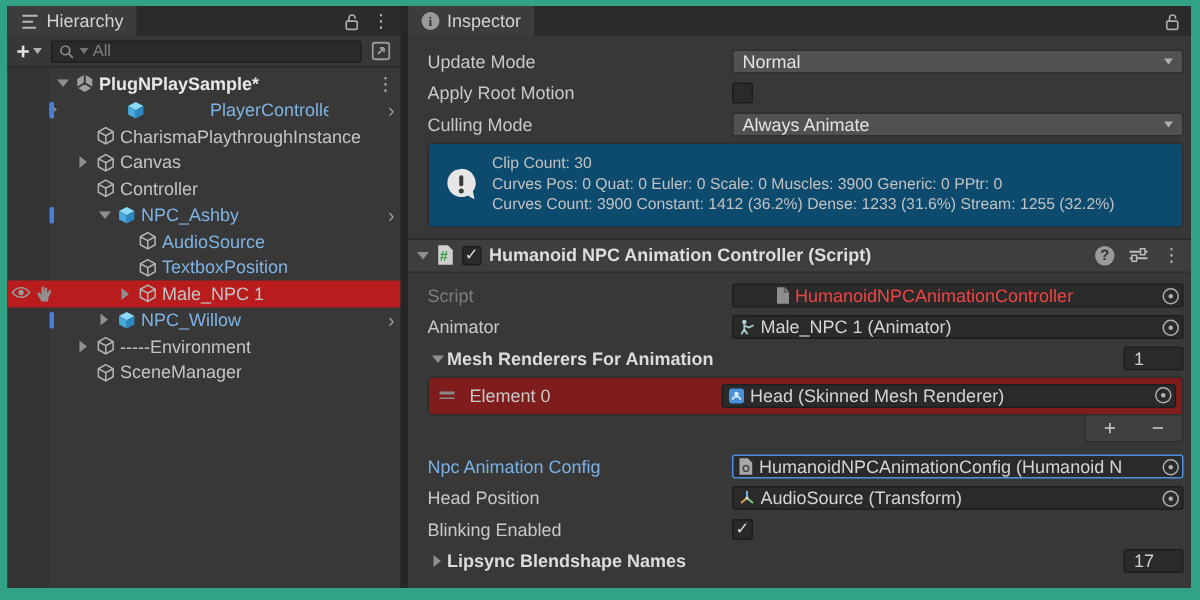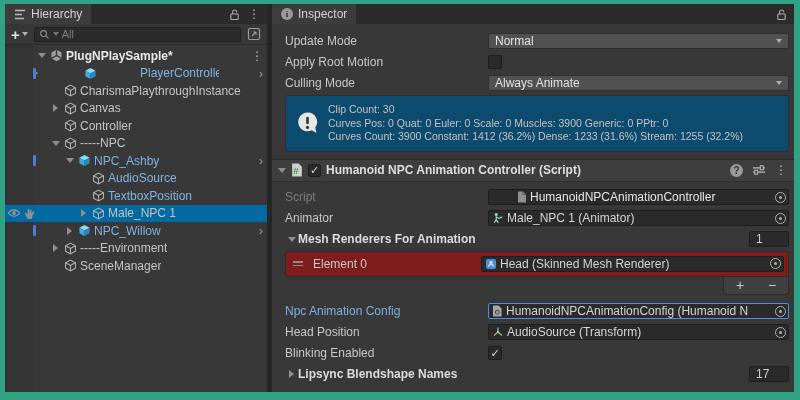--- a/index.html
+++ b/index.html
@@ -17,21 +17,21 @@
   
   .hierarchy { width:262px; flex-shrink:0; display:flex; flex-direction:column; background:#383838; }
   .h-toolbar { height:21px; background:#373737; border-bottom:1px solid #2a2a2a; display:flex; align-items:center; padding:0 6px; gap:6px; flex-shrink:0; }
   .plus-btn { color:#e0e0e0; font-size:15px; font-weight:bold; display:flex; align-items:center; gap:2px; line-height:1; }
   .caret-down { width:0; height:0; border-left:3.5px solid transparent; border-right:3.5px solid transparent; border-top:4px solid #b0b0b0; display:inline-block; }
   .search-box { flex:1; height:15px; background:#2b2b2b; border:1px solid #1f1f1f; border-radius:2px; display:flex; align-items:center; padding:0 4px; gap:3px; }
   .search-text { color:#7f7f7f; font-size:11px; }
   .tree { flex:1; position:relative; overflow:hidden; padding-top:2px; }
   .tree-gutter { position:absolute; left:0; top:0; bottom:0; width:28px; background:#333333; }
   .tree-row { position:relative; height:17.5px; display:flex; align-items:center; font-size:12px; color:#c4c4c4; padding-right:4px; }
-  .tree-row.selected { background:#0369a1; }
+  .tree-row.selected { background:#b91c1c; }
   .tree-row .arrow { width:13px; flex-shrink:0; display:flex; align-items:center; justify-content:center; }
   .arrow-open { width:0; height:0; border-left:4px solid transparent; border-right:4px solid transparent; border-top:5px solid #8f8f8f; }
   .arrow-closed { width:0; height:0; border-top:4px solid transparent; border-bottom:4px solid transparent; border-left:5px solid #8f8f8f; }
   .tree-row .row-icon { width:16px; flex-shrink:0; display:flex; align-items:center; justify-content:center; }
   .tree-row .row-label { margin-left:2px; white-space:nowrap; overflow:hidden; }
   .tree-row.scene-row .row-label { color:#e8e8e8; font-weight:bold; }
   .tree-row.prefab-row .row-label, .tree-row.bluechild-row .row-label { color:#7fb3e3; }
   .blue-bar { position:absolute; left:28px; top:3px; width:3px; height:11px; background:#4a7fd6; border-radius:1px; }
   .nav-chevron { margin-left:auto; color:#9a9a9a; font-size:13px; line-height:1; }
   .gutter-icons { position:absolute; left:2px; top:2px; display:flex; gap:2px; }
@@ -46,21 +46,21 @@
   .prop-label .arrow { width:13px; margin-left:-13px; display:flex; justify-content:center; flex-shrink:0; }
   .bold { font-weight:bold; color:#dcdcdc; }
   .dim { color:#7d7d7d; }
   .blue-label { color:#7ab0e6; }
 
   .checkbox { width:14px; height:14px; background:#2a2a2a; border:1px solid #1d1d1d; border-radius:2px; display:flex; align-items:center; justify-content:center; color:#dedede; font-size:11px; line-height:1; }
   .dropdown { flex:1; height:16px; background:#515151; border:1px solid #2f2f2f; border-radius:2px; display:flex; align-items:center; padding:0 6px; color:#e2e2e2; font-size:12px; }
   .dropdown .caret-down { margin-left:auto; }
   .obj-field { flex:1; min-width:0; height:16px; background:#2a2a2a; border:1px solid #1e1e1e; border-radius:2px; display:flex; align-items:center; padding:0 2px 0 3px; gap:3px; color:#d4d4d4; font-size:12px; }
   .obj-field .fld-text { flex:1; min-width:0; white-space:nowrap; overflow:hidden; }
-  .obj-field.disabled { color:#e5e5e5;padding-left:28px; }
+  .obj-field.disabled { color:#ef4444;padding-left:28px; }
   .obj-field.focused { border-color:#4f8ee0; }
   .picker { width:11px; height:11px; border:1px solid #b0b0b0; border-radius:50%; position:relative; flex-shrink:0; margin-left:3px; }
   .picker::after { content:""; position:absolute; left:3px; top:3px; width:3px; height:3px; border-radius:50%; background:#b0b0b0; }
   .size-box { width:40px; height:16px; background:#2a2a2a; border:1px solid #1e1e1e; border-radius:2px; color:#cfcfcf; font-size:12px; display:flex; align-items:center; padding-left:6px; flex-shrink:0; }
 
   .help-box { margin:2px 5px 7px 13px; background:#0c4a6e; border:1px solid #2d2d2d; border-radius:3px; position:relative; padding:7px 8px 7px 42px; }
   .help-box .line { color:#c2c2c2; font-size:10.5px; line-height:13.5px; white-space:nowrap; overflow:hidden; }
   .help-icon { position:absolute; left:9px; top:50%; transform:translateY(-50%); }
 
   .comp-header { margin-top:5px; height:23px; background:#3e3e3e; border-top:1px solid #2a2a2a; border-bottom:1px solid #2f2f2f; display:flex; align-items:center; padding:0 7px 0 6px; gap:5px; }
@@ -194,34 +194,20 @@
             <span class="arrow"></span>
             <span class="row-icon">
               <svg width="13" height="13" viewBox="0 0 14 14">
                 <g fill="none" stroke="#b4b4b4" stroke-width="1.1">
                   <path d="M7 1.2 12.3 4.1v5.8L7 12.8 1.7 9.9V4.1Z"></path>
                   <path d="M1.7 4.1 7 7l5.3-2.9M7 7v5.8"></path>
                 </g>
               </svg>
             </span>
             <span class="row-label">Controller</span>
-          </div>
-          <div class="tree-row object-row" style="padding-left: 44px;">
-            <span class="arrow">
-              <span class="arrow-open"></span>
-            </span>
-            <span class="row-icon">
-              <svg width="13" height="13" viewBox="0 0 14 14">
-                <g fill="none" stroke="#b4b4b4" stroke-width="1.1">
-                  <path d="M7 1.2 12.3 4.1v5.8L7 12.8 1.7 9.9V4.1Z"></path>
-                  <path d="M1.7 4.1 7 7l5.3-2.9M7 7v5.8"></path>
-                </g>
-              </svg>
-            </span>
-            <span class="row-label">-----NPC</span>
           </div>
           <div class="tree-row prefab-row" style="padding-left: 58px;">
             <span class="blue-bar"></span>
             <span class="arrow">
               <span class="arrow-open"></span>
             </span>
             <span class="row-icon">
               <svg width="13" height="13" viewBox="0 0 14 14">
                 <path d="M7 1 12.5 4 7 7 1.5 4Z" fill="#8bd9f8"></path>
                 <path d="M1.5 4 7 7v6L1.5 10Z" fill="#45a9de"></path>

